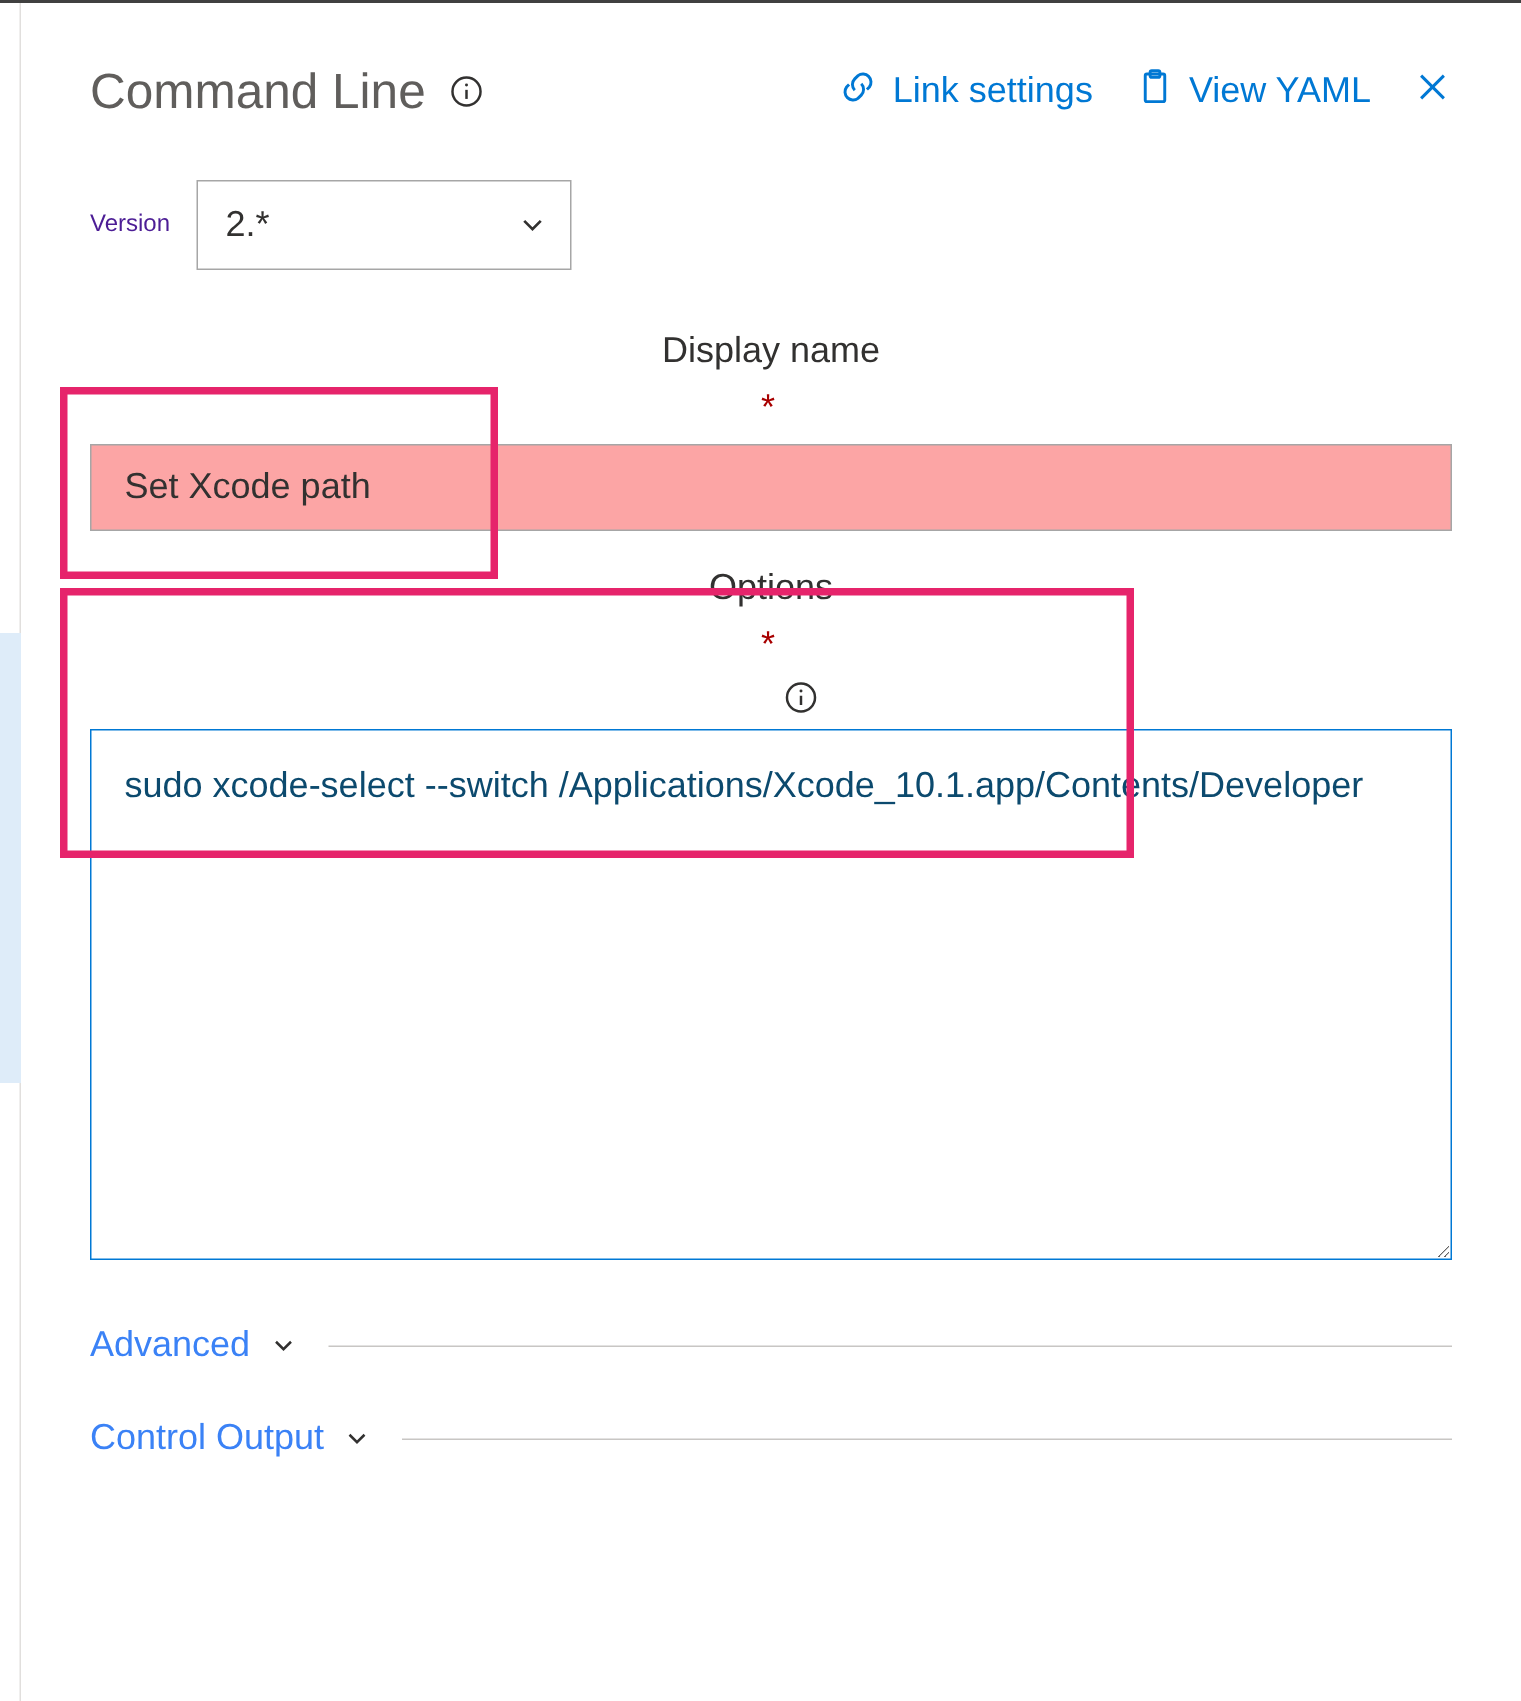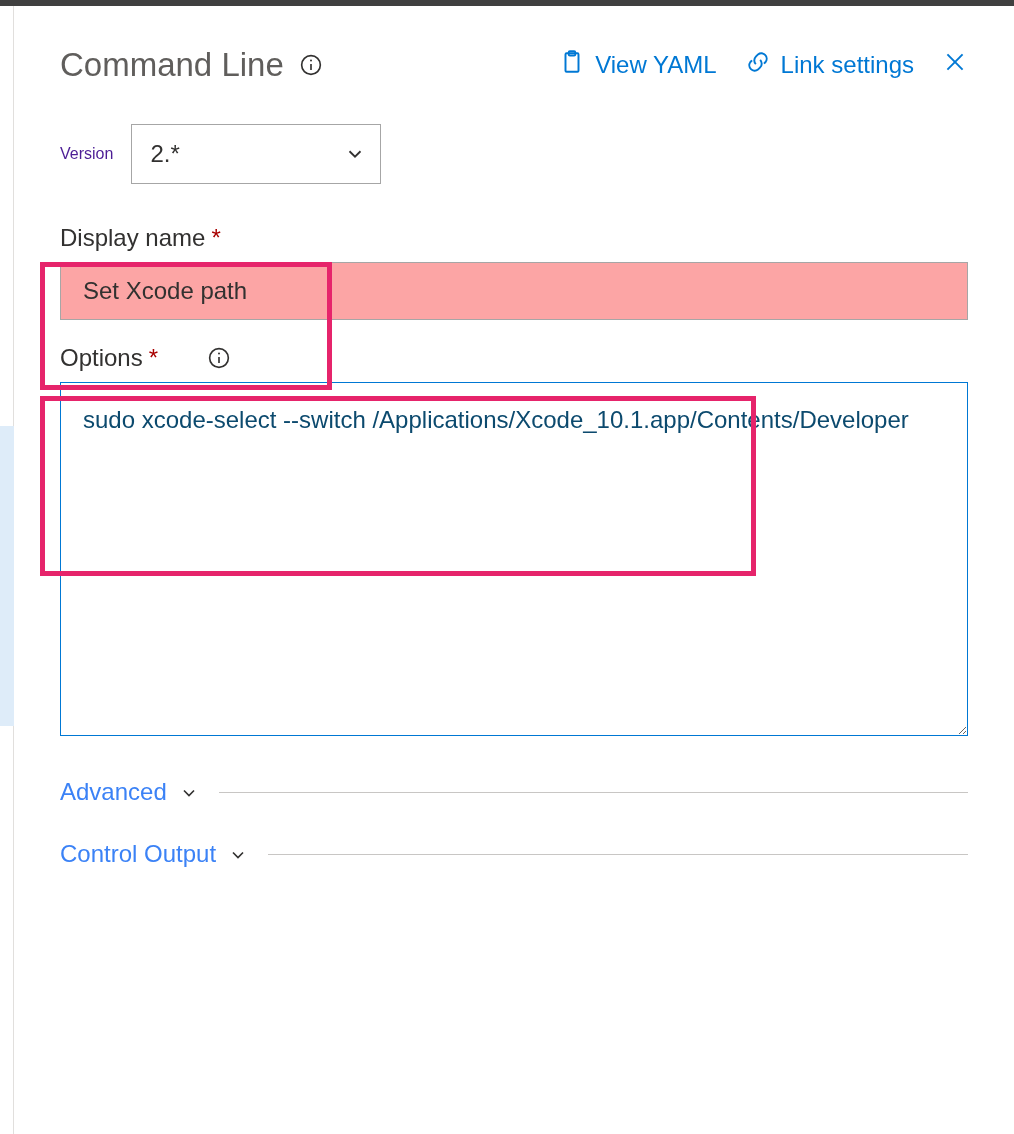--- a/index.html
+++ b/index.html
@@ -8,21 +8,21 @@
     width: 1014px; height: 1134px;
     font-family: -apple-system, "Segoe UI", sans-serif;
     color: #323130;
     background: #fff;
     font-size: 24px;
   }
   .page {
     position: relative;
     width: 1014px;
     height: 1134px;
-    border-top: 6px solid #404040;
+    border-top: 2px solid #404040;
   }
   .sidebar-stub {
     position: absolute;
     left: 0; top: 0;
     width: 14px;
     height: 1134px;
     border-right: 1px solid #e1dfdd;
     background: #fff;
   }
   .sidebar-sel {
@@ -105,20 +105,21 @@
   .chevron { display: inline-flex; }
   .field {
     margin-bottom: 24px;
   }
   .field-label-row {
     display: flex;
     align-items: center;
     gap: 10px;
     margin-bottom: 10px;
     font-size: 24px;
+    flex-direction: column;
   }
   .req { color: #a80000; margin-left: -4px; }
   .text-input {
     width: 100%;
     height: 58px;
     border: 1px solid #a6a6a6;
     padding: 0 22px;
     font-size: 24px;
     color: #323130;
     font-family: inherit;
@@ -195,38 +196,38 @@
         <span class="title">Command Line</span>
         <span class="info-icon">
           <svg viewBox="0 0 20 20" width="22" height="22" fill="none" stroke="#323130" stroke-width="1.5">
             <circle cx="10" cy="10" r="8.5"></circle>
             <circle cx="10" cy="6" r="0.9" fill="#323130" stroke="none"></circle>
             <line x1="10" y1="9" x2="10" y2="14.5"></line>
           </svg>
         </span>
       </div>
       <div class="header-actions">
+        <div class="action-link">
+          <span>
+            <svg viewBox="0 0 24 24" width="26" height="26" fill="none" stroke="#0078d4" stroke-width="1.8">
+              <path d="M10 14a5 5 0 0 1 0-7l2-2a5 5 0 0 1 7 7l-1.5 1.5"></path>
+              <path d="M14 10a5 5 0 0 1 0 7l-2 2a5 5 0 0 1-7-7l1.5-1.5"></path>
+            </svg>
+          </span>
+          <span>Link settings</span>
+        </div>
         <div class="action-link">
           <span>
             <svg viewBox="0 0 24 24" width="26" height="26" fill="none" stroke="#0078d4" stroke-width="1.8">
               <rect x="6" y="4" width="12" height="17" rx="1"></rect>
               <rect x="9" y="2" width="6" height="4" rx="1"></rect>
             </svg>
           </span>
           <span>View YAML</span>
         </div>
-        <div class="action-link">
-          <span>
-            <svg viewBox="0 0 24 24" width="26" height="26" fill="none" stroke="#0078d4" stroke-width="1.8">
-              <path d="M10 14a5 5 0 0 1 0-7l2-2a5 5 0 0 1 7 7l-1.5 1.5"></path>
-              <path d="M14 10a5 5 0 0 1 0 7l-2 2a5 5 0 0 1-7-7l1.5-1.5"></path>
-            </svg>
-          </span>
-          <span>Link settings</span>
-        </div>
         <div class="close-btn">
           <span>
             <svg viewBox="0 0 24 24" width="26" height="26" fill="none" stroke="#0078d4" stroke-width="1.8">
               <line x1="5" y1="5" x2="19" y2="19"></line>
               <line x1="19" y1="5" x2="5" y2="19"></line>
             </svg>
           </span>
         </div>
       </div>
     </div>

